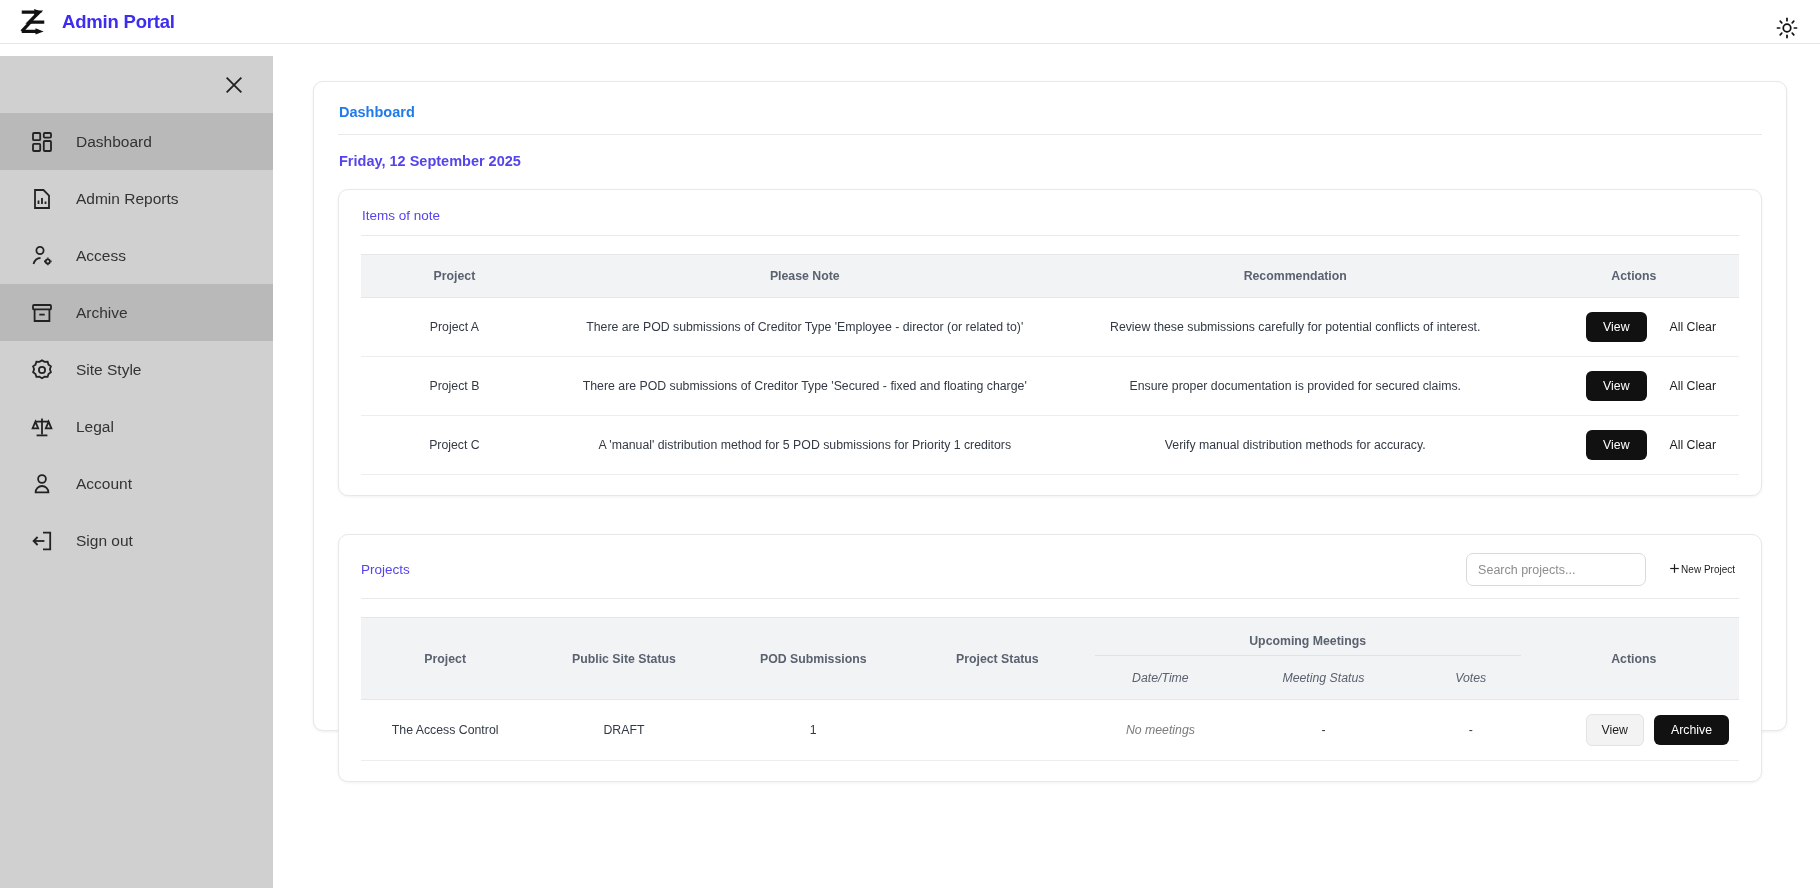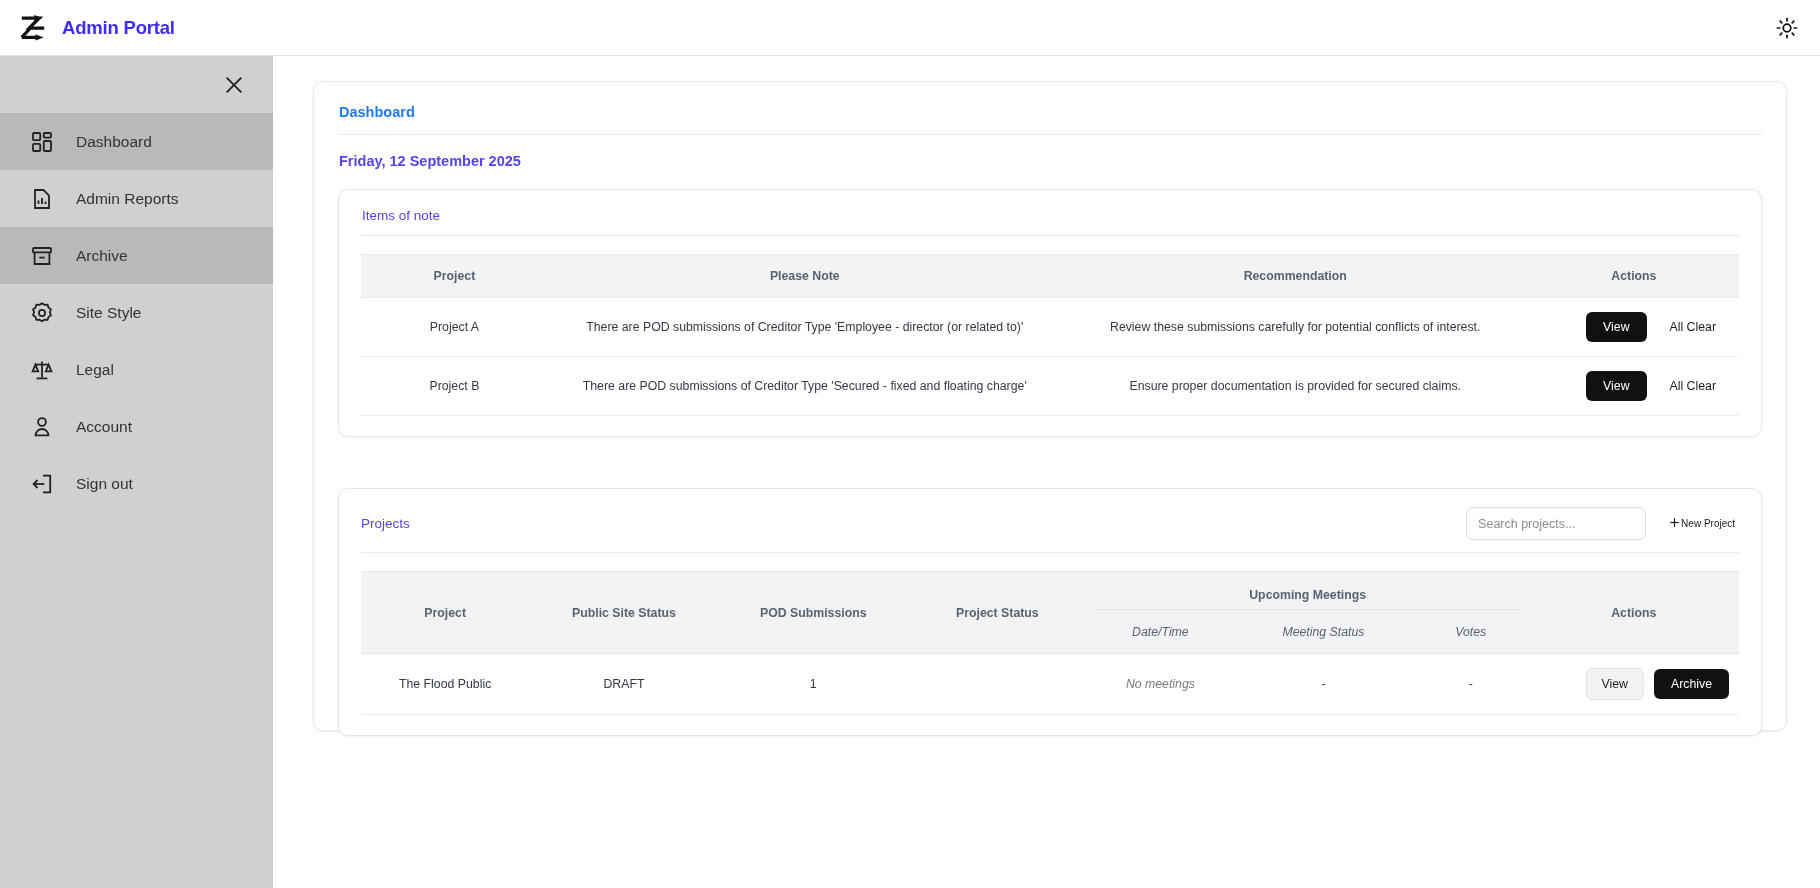--- a/index.html
+++ b/index.html
@@ -7,21 +7,21 @@
     margin: 0; padding: 0;
     width: 1820px; height: 888px;
     background: #ffffff;
     font-family: "Liberation Sans", sans-serif;
     overflow: hidden;
   }
 
   
   .topbar {
     position: absolute; top: 0; left: 0;
-    width: 1820px; height: 56px;
+    width: 1820px; height: 44px;
     background: #ffffff;
     border-bottom: 1px solid #e6e6e6;
     display: flex; align-items: center;
     z-index: 30;
   }
   .brand { display: flex; align-items: center; gap: 14px; padding-left: 18px; }
   .logo-mark { width: 30px; height: 30px; display: block; }
   .brand-title {
     font-size: 18.5px; font-weight: bold; color: #3d2df0;
     letter-spacing: -0.2px;
@@ -82,21 +82,21 @@
     color: #5544ee; font-size: 14.5px; font-weight: bold;
     margin: 0 0 20px 1px;
   }
 
   .panel {
     border: 1px solid #e8e8e8; border-radius: 10px;
     box-shadow: 0 1px 3px rgba(0,0,0,0.06);
     background: #ffffff;
     padding: 18px 22px 20px 22px;
   }
-  .panel + .panel { margin-top: 51px; }
+  .panel + .panel { margin-top: 38px; }
   .panel-title {
     color: #5544ee; font-size: 13.5px; font-weight: normal;
     margin: 0 0 12px 1px;
   }
   .panel-head-row {
     display: flex; align-items: center; justify-content: space-between;
     margin-bottom: 12px;
   }
   .panel-head-right { display: flex; gap: 18px; }
   .search-input {
@@ -225,20 +225,34 @@
       <svg viewBox="0 0 24 24" width="24" height="24" fill="none" stroke="#222" stroke-width="1.8">
         <path d="M5 3 h8.5 L19 8.5 V21 H5 Z"></path>
         <line x1="8.5" y1="17" x2="8.5" y2="13.5"></line>
         <line x1="12" y1="17" x2="12" y2="11"></line>
         <line x1="15.5" y1="17" x2="15.5" y2="14.5"></line>
       </svg>
     </span>
     <span>Admin Reports</span>
   </div>
 
+  <div class="nav-item">
+    <span class="nav-ico">
+      <svg viewBox="0 0 24 24" width="24" height="24" fill="none" stroke="#222" stroke-width="1.8">
+        <circle cx="10" cy="6.5" r="3.6"></circle>
+        <path d="M3.5 20 c1.2-4 4-6 7-6"></path>
+        <circle cx="17.8" cy="17.4" r="2.1"></circle>
+        <line x1="17.8" y1="13.6" x2="17.8" y2="14.6"></line>
+        <line x1="17.8" y1="20.2" x2="17.8" y2="21.2"></line>
+        <line x1="14" y1="17.4" x2="15" y2="17.4"></line>
+        <line x1="20.6" y1="17.4" x2="21.6" y2="17.4"></line>
+      </svg>
+    </span>
+    <span>Access</span>
+  </div>
 
   <div class="nav-item active">
     <span class="nav-ico">
       <svg viewBox="0 0 24 24" width="24" height="24" fill="none" stroke="#222" stroke-width="1.8">
         <rect x="3" y="4" width="18" height="4.4" rx="1"></rect>
         <path d="M4.6 8.4 V20 h14.8 V8.4"></path>
         <line x1="9.3" y1="13.6" x2="14.7" y2="13.6"></line>
       </svg>
     </span>
     <span>Archive</span>
@@ -318,20 +332,31 @@
               <div class="action-cell">
                 <button class="btn-dark">View</button>
                 <button class="btn-plain">All Clear</button>
               </div>
             </td>
           </tr>
           <tr>
             <td>Project B</td>
             <td>There are POD submissions of Creditor Type 'Secured - fixed and floating charge'</td>
             <td>Ensure proper documentation is provided for secured claims.</td>
+            <td>
+              <div class="action-cell">
+                <button class="btn-dark">View</button>
+                <button class="btn-plain">All Clear</button>
+              </div>
+            </td>
+          </tr>
+          <tr>
+            <td>Project C</td>
+            <td>A 'manual' distribution method for 5 POD submissions for Priority 1 creditors</td>
+            <td>Verify manual distribution methods for accuracy.</td>
             <td>
               <div class="action-cell">
                 <button class="btn-dark">View</button>
                 <button class="btn-plain">All Clear</button>
               </div>
             </td>
           </tr>
         </tbody>
       </table>
     </section>
@@ -367,21 +392,21 @@
             <th rowspan="2" class="vmid" style="width:200px">Actions</th>
           </tr>
           <tr>
             <th class="sub-th" style="border-top:none; border-bottom:1px solid #e4e6ea; width:140px">Date/Time</th>
             <th class="sub-th" style="border-top:none; border-bottom:1px solid #e4e6ea; width:170px">Meeting Status</th>
             <th class="sub-th" style="border-top:none; border-bottom:1px solid #e4e6ea; width:110px">Votes</th>
           </tr>
         </thead>
         <tbody>
           <tr>
-            <td>The Flood Public</td>
+            <td>The Access Control</td>
             <td>DRAFT</td>
             <td>1</td>
             <td></td>
             <td class="muted-italic">No meetings</td>
             <td>-</td>
             <td>-</td>
             <td>
               <div class="action-cell">
                 <button class="btn-light">View</button>
                 <button class="btn-dark">Archive</button>

